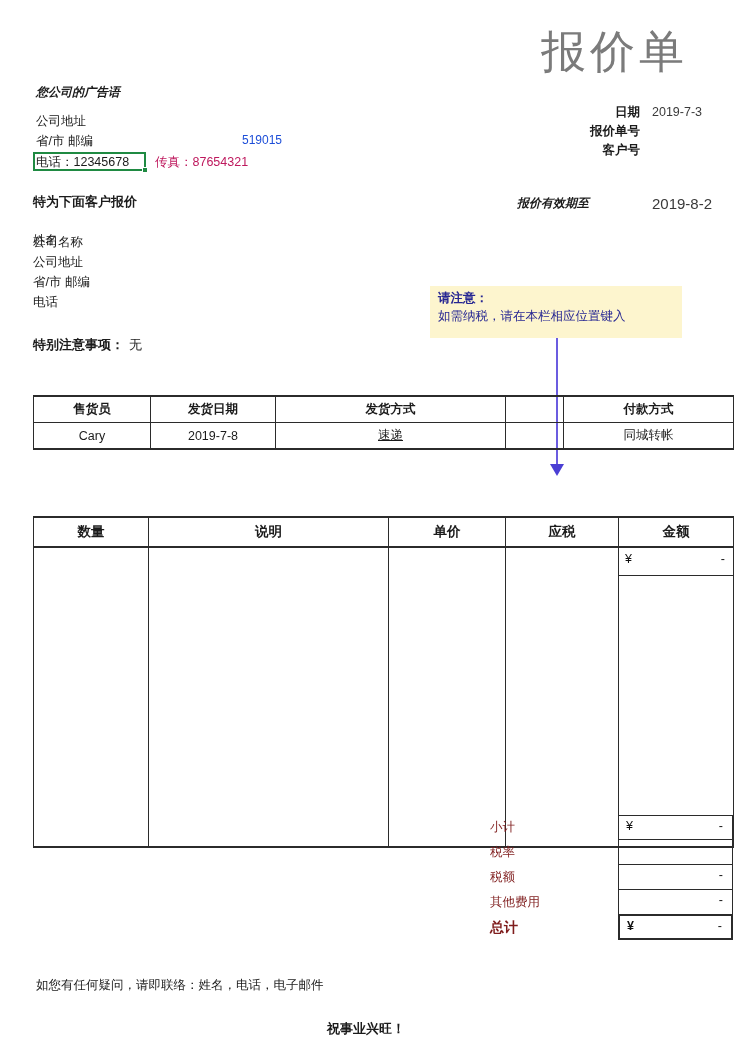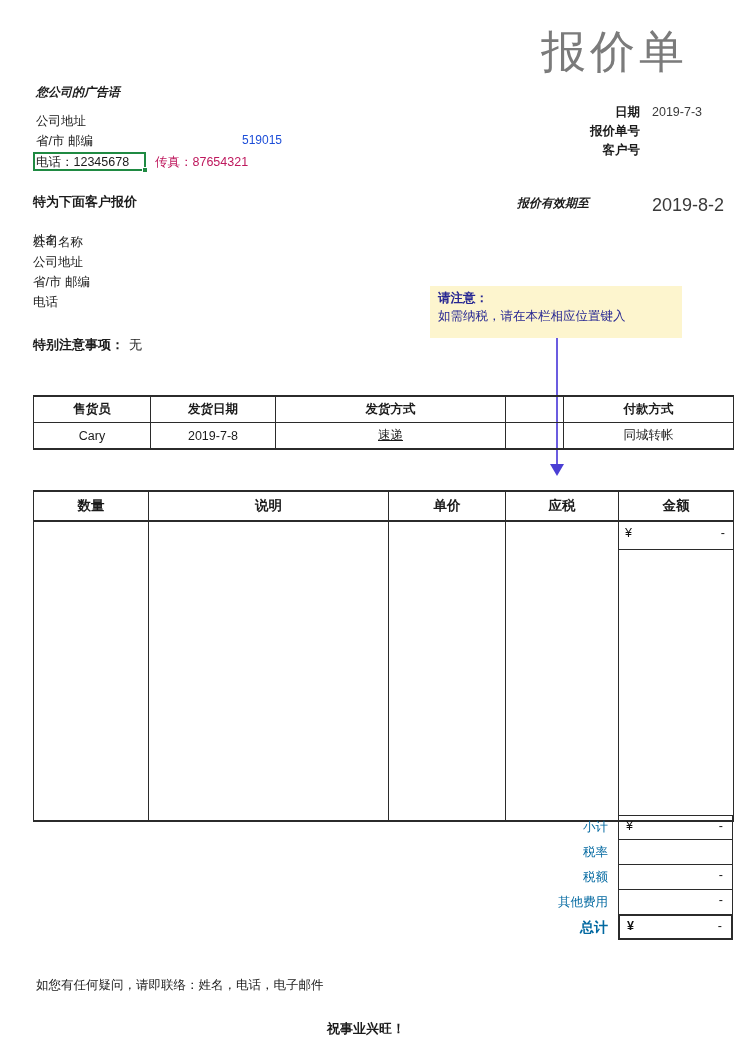--- a/index.html
+++ b/index.html
@@ -149,21 +149,21 @@
     font-size: 12px;
     font-weight: bold;
     font-style: italic;
     color: #1b1b1b;
     white-space: nowrap;
   }
   .valid-value {
     position: absolute;
     left: 652px;
     top: 195px;
-    font-size: 18px;
+    font-size: 15px;
     color: #3a3a3a;
   }
 
   .special-note {
     position: absolute;
     left: 33px;
     top: 336px;
     font-size: 13px;
     font-weight: bold;
     color: #1b1b1b;
@@ -244,21 +244,21 @@
   }
   .info-table tr.body-row td {
     border-bottom-width: 2px;
     font-weight: normal;
   }
   .underlined { text-decoration: underline; }
 
   .items-table {
     position: absolute;
     left: 33px;
-    top: 490px;
+    top: 516px;
     width: 700px;
   }
   .items-table th {
     border: 1px solid #2b2b2b;
     border-top-width: 2px;
     border-bottom-width: 2px;
     height: 28px;
     font-size: 13.5px;
     font-weight: bold;
     color: #1b1b1b;
@@ -304,26 +304,25 @@
     top: 815px;
     width: 243px;
   }
   .totals-row {
     display: flex;
     align-items: stretch;
     height: 25px;
   }
   .totals-label {
     width: 128px;
-    text-align: right;
     padding-right: 10px;
     box-sizing: border-box;
     font-size: 12.5px;
     line-height: 25px;
-    color: #0369a1;
+    color: #7f1d1d;
   }
   .totals-row.grand .totals-label { font-weight: bold; font-size: 14px; }
   .totals-value {
     position: relative;
     flex: 1;
     border: 1px solid #2b2b2b;
     border-top: none;
     box-sizing: border-box;
   }
   .totals-row:first-child .totals-value { border-top: 1px solid #2b2b2b; }

